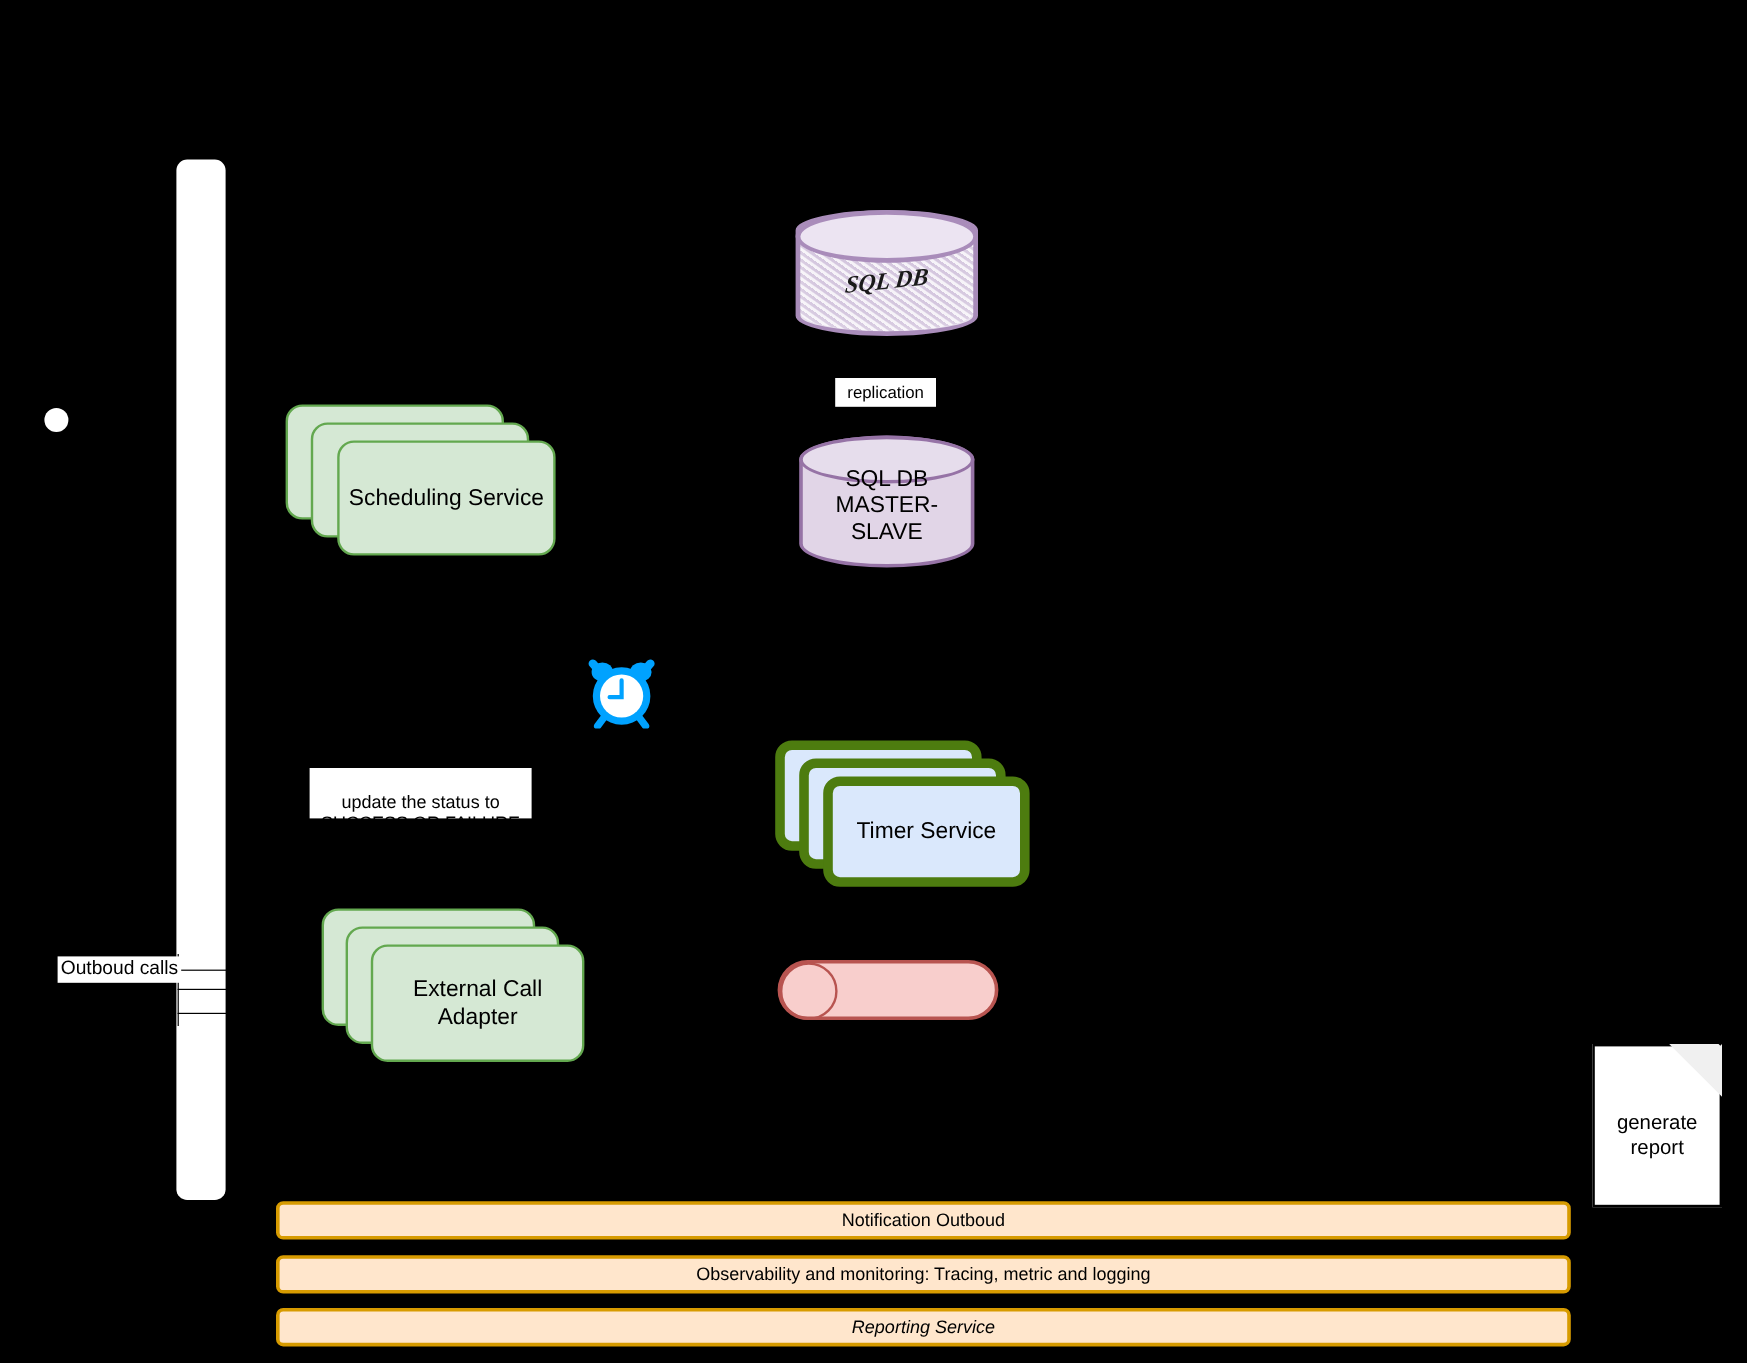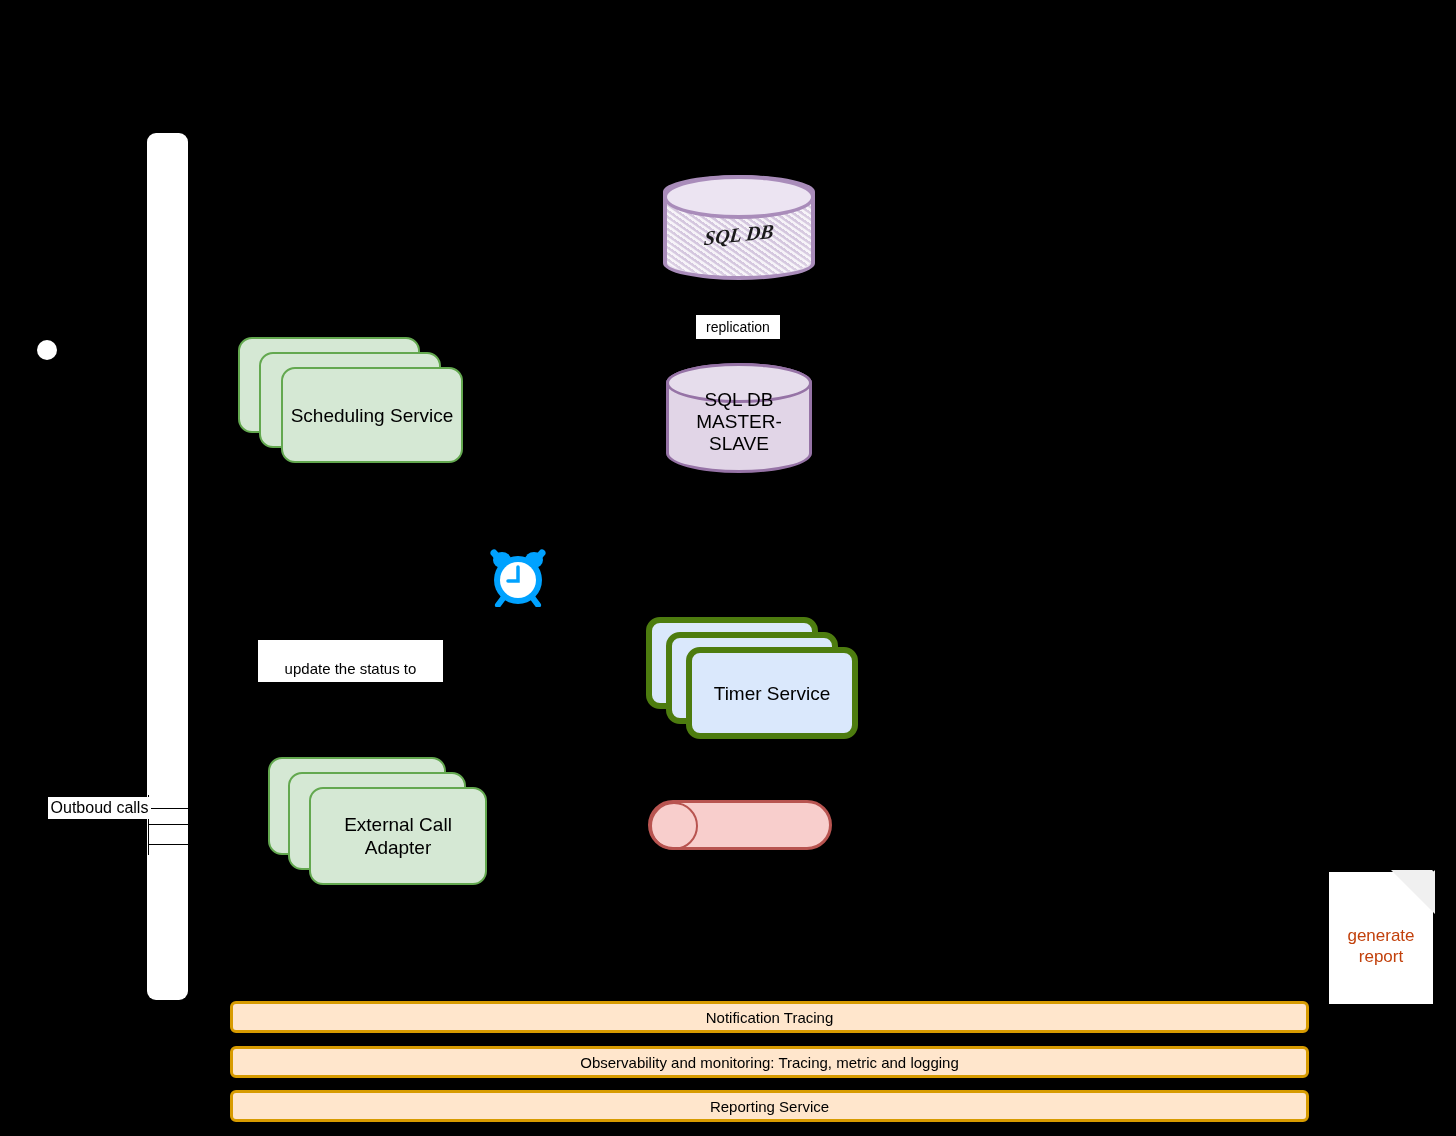--- a/index.html
+++ b/index.html
@@ -54,21 +54,21 @@
     left: 0; right: 0;
     top: 50%;
     transform: translateY(-50%);
     text-align: center;
     font-size: 19px;
     line-height: 23px;
     color: #000000;
     white-space: pre-line;
   }
   .green-card { background: #d5e8d4; border: 2px solid #63a84f; }
-  .blue-card  { background: #dae8fc; border: 6px solid #4d7c0f; }
+  .blue-card  { background: #dae8fc; border: 8px solid #4d7c0f; }
 
   
   .cyl {
     position: absolute;
     background: #e1d5e7;
     border: 3px solid #9673a6;
     border-radius: 50% / 18%;
     box-sizing: border-box;
   }
   .cyl .cyl-top {
@@ -172,21 +172,21 @@
     transform: rotate(45deg);
   }
   .doc .doc-text {
     position: absolute;
     left: 0; right: 0;
     top: 56%;
     transform: translateY(-50%);
     text-align: center;
     font-size: 17px;
     line-height: 21px;
-    color: #c2410c;
+    color: #000000;
     white-space: pre-line;
   }
 
   
   .band {
     position: absolute;
     background: #ffe6cc;
     border: 3px solid #d79b00;
     border-radius: 6px;
     box-sizing: border-box;
@@ -294,22 +294,22 @@
   </div>
 
   <div class="doc" style="left:1327px; top:870px; width:108px; height:136px;">
     <div class="fold"></div>
     <div class="fold-line"></div>
     <div class="doc-text">generate
 report</div>
   </div>
 
   <div class="band" style="left:230px; top:1001px; width:1079px; height:32px;">
-    <span>Notification Tracing</span>
+    <span>Notification Outboud</span>
   </div>
   <div class="band" style="left:230px; top:1046px; width:1079px; height:32px;">
     <span>Observability and monitoring: Tracing, metric and logging</span>
   </div>
-  <div class="band" style="left:230px; top:1090px; width:1079px; height:32px;">
+  <div class="band" style="left:230px; top:1090px; width:1079px; height:32px;font-style:italic;">
     <span>Reporting Service</span>
   </div>
 
 </div>
 
 </body></html>

